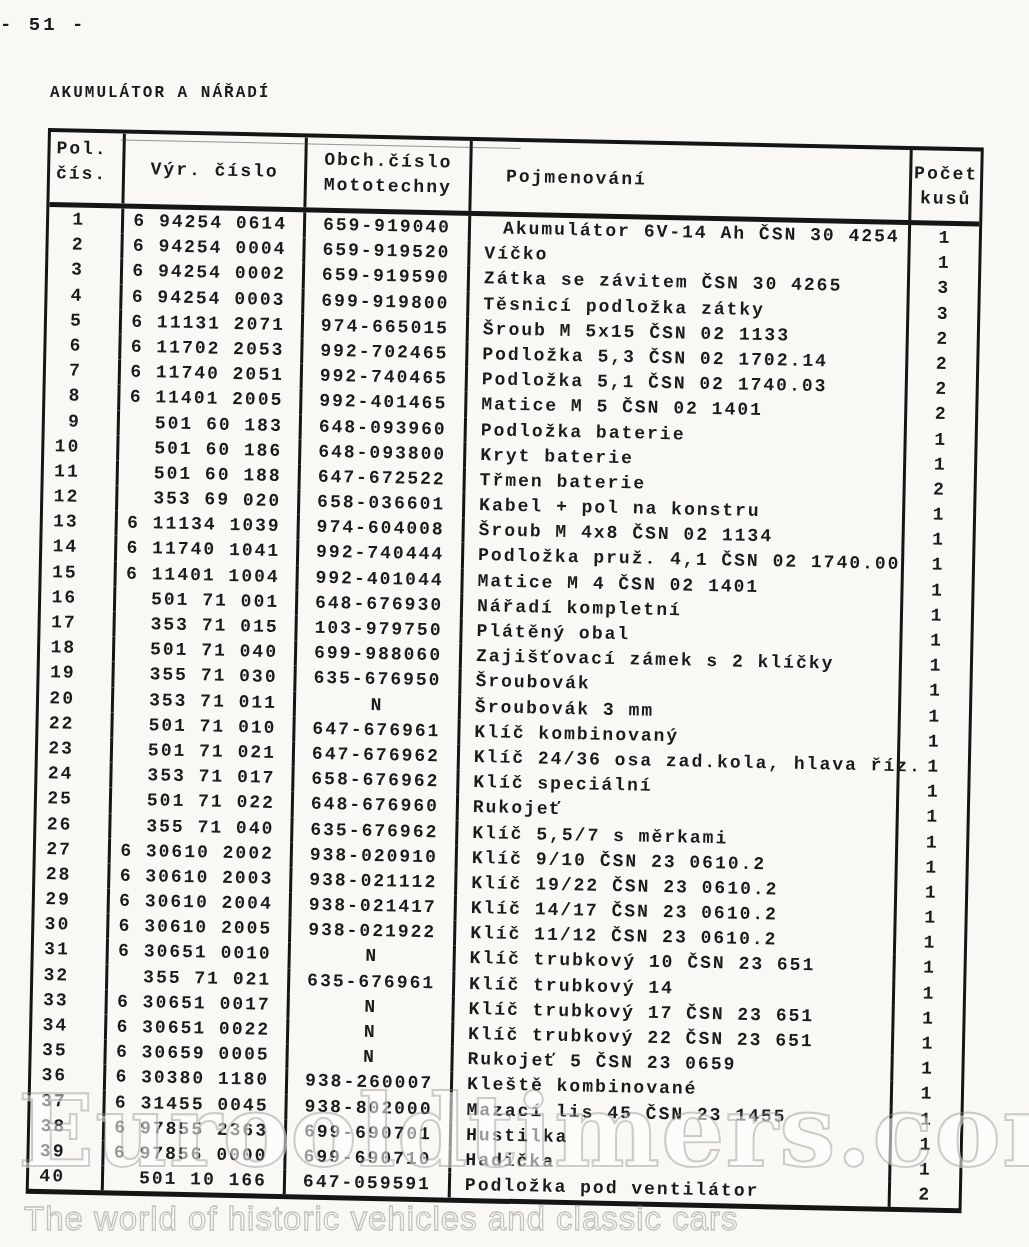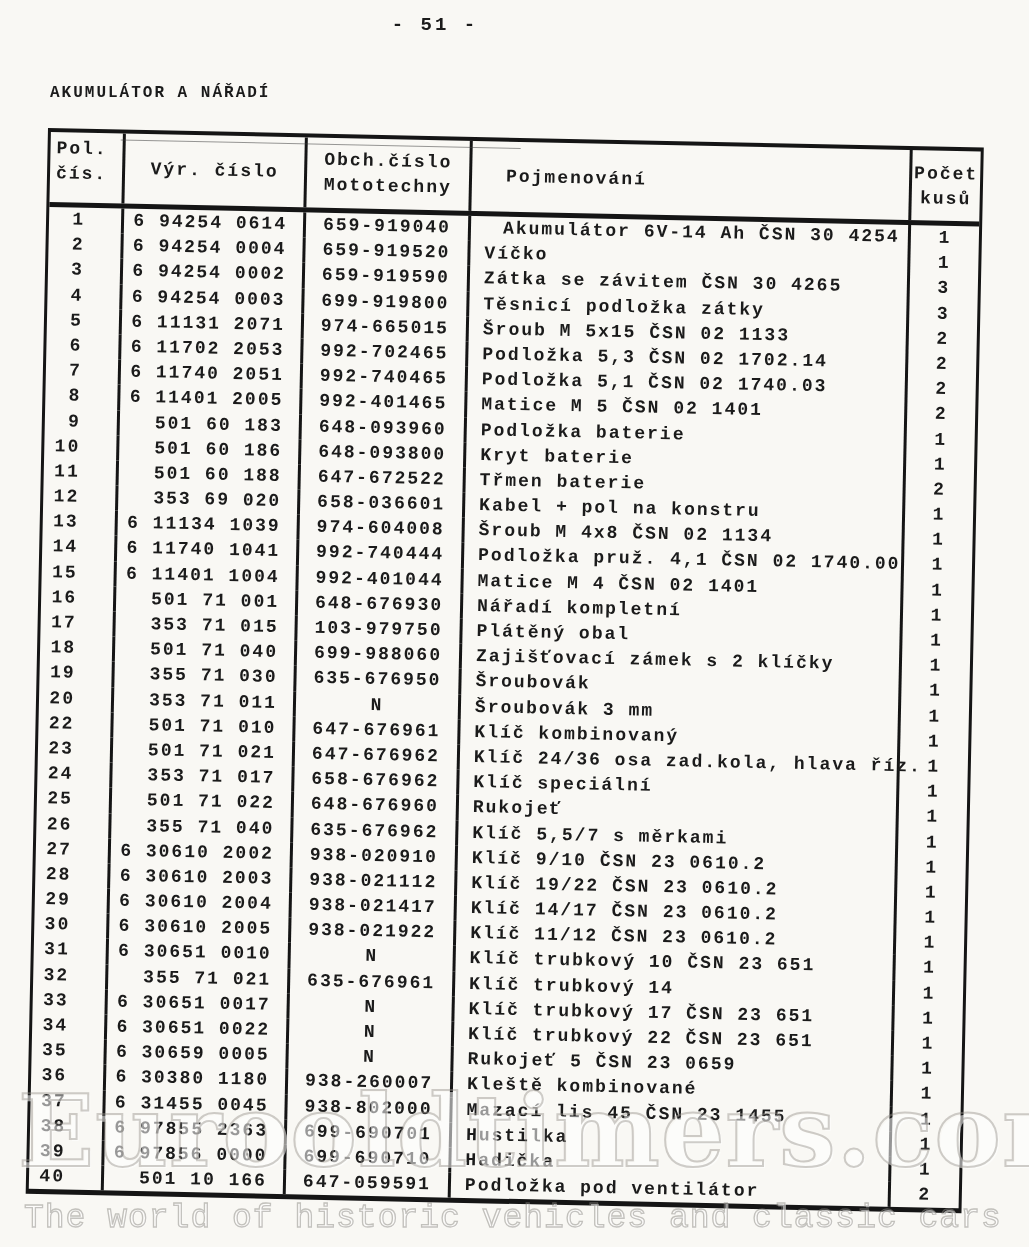--- a/index.html
+++ b/index.html
@@ -7,21 +7,20 @@
     width:1029px;height:1247px;
     background:#f9f8f4;
     position:relative;
     overflow:hidden;
     font-family:"Liberation Mono", monospace;
     color:#1b1b1b;
     -webkit-font-smoothing:antialiased;
   }
   .page-number{
     position:absolute;top:14px;left:0;width:870px;
-    text-align:center;
     font-size:19px;font-weight:bold;letter-spacing:3px;
   }
   .section-title{
     position:absolute;top:84px;left:50px;
     font-size:16px;font-weight:bold;letter-spacing:2px;
   }
   .parts-table{
     position:absolute;top:128px;left:48px;
     width:930px;
     border:3px solid #151515;
@@ -61,21 +60,21 @@
     position:absolute;top:1072px;left:18px;width:1011px;
     font-family:"DejaVu Serif", serif;
     font-size:100px;font-weight:bold;letter-spacing:1px;
     color:transparent;
     -webkit-text-stroke:2px rgba(150,147,139,0.45);
     text-shadow:2px 2px 0 rgba(255,255,255,0.55);
     z-index:6;pointer-events:none;white-space:nowrap;
   }
   .watermark-tagline{
     position:absolute;top:1200px;left:24px;
-    font-family:Liberation Mono, monospace;
+    font-family:Liberation Sans, sans-serif;
     font-size:33px;letter-spacing:1px;
     color:transparent;
     -webkit-text-stroke:1.3px rgba(140,138,131,0.5);
     text-shadow:1px 1px 0 rgba(255,255,255,0.6);
     z-index:6;pointer-events:none;white-space:nowrap;
   }
 </style>
 </head>
 <body>
 

